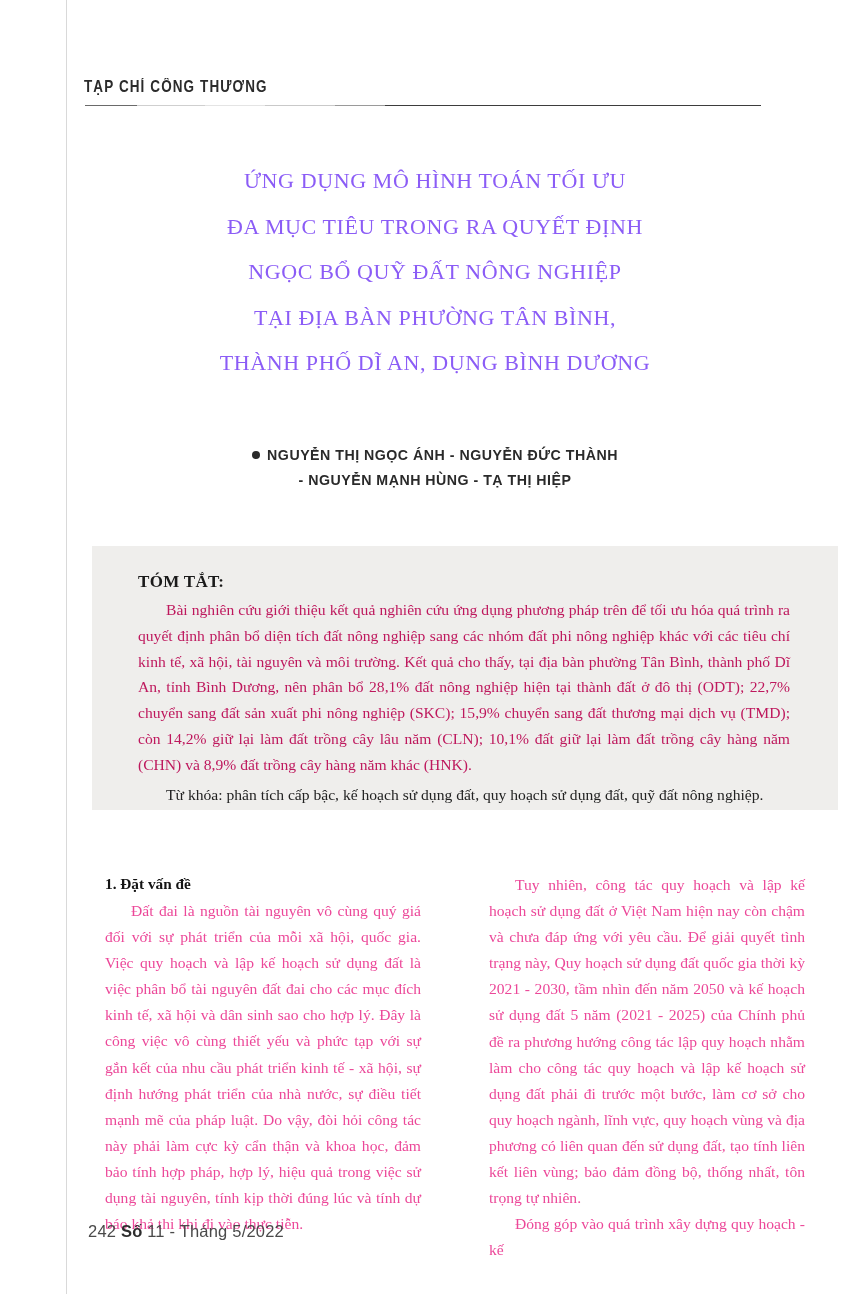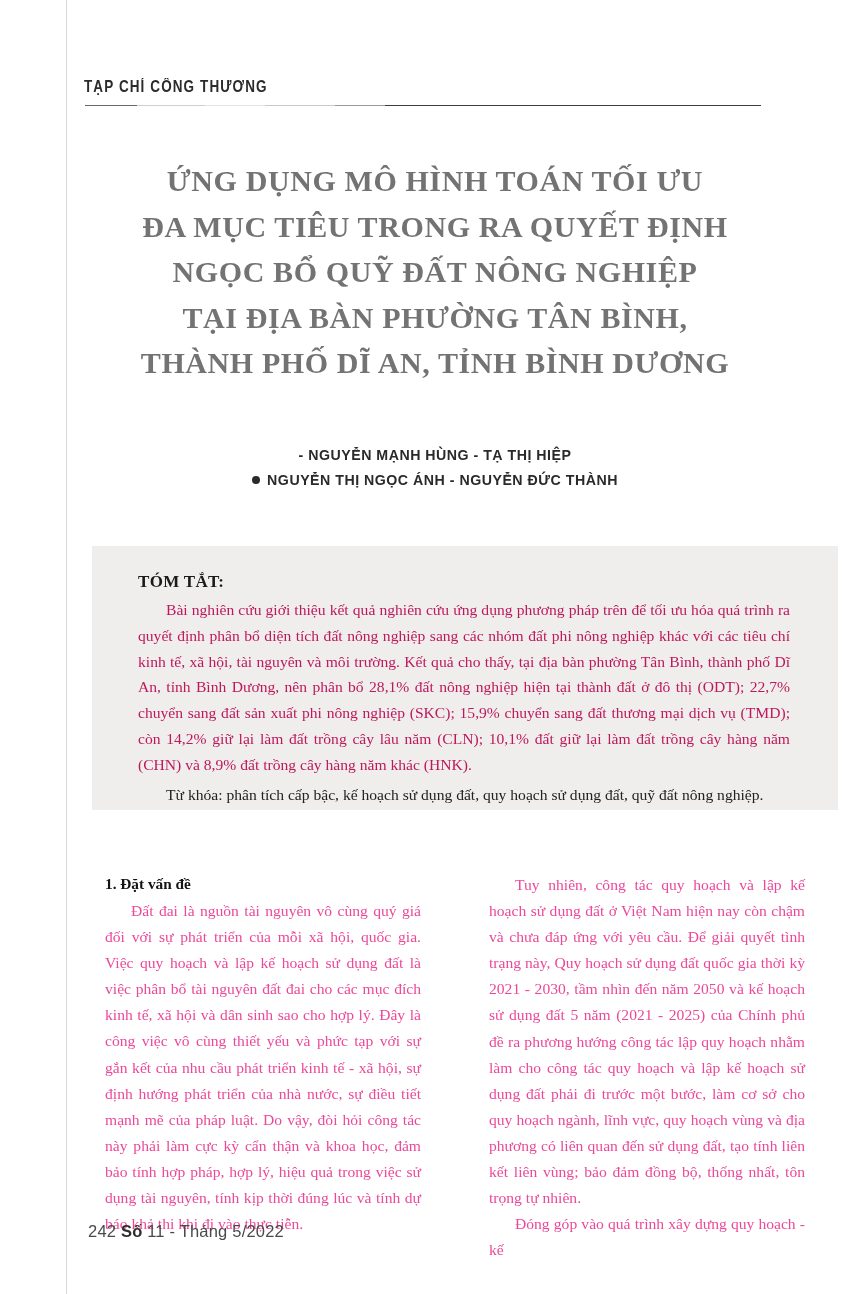--- a/index.html
+++ b/index.html
@@ -65,25 +65,25 @@
   
   .title-block {
     position: absolute;
     left: 70px;
     top: 158px;
     width: 730px;
     text-align: center;
   }
   .title-line {
     font-family: "Liberation Serif", serif;
-    font-weight: bold;
-    font-size: 30px;
+    font-weight: normal;
+    font-size: 22px;
     line-height: 45.5px;
     letter-spacing: 0.6px;
-    color: #737373;
+    color: #8b5cf6;
     white-space: nowrap;
   }
 
   
   .authors-block {
     position: absolute;
     left: 70px;
     top: 443px;
     width: 730px;
     text-align: center;
@@ -207,28 +207,28 @@
 <div class="running-head">
   <span class="running-head-text">TẠP CHÍ CÔNG THƯƠNG</span>
 </div>
 <div class="running-head-rule faded"></div>
 
 <div class="title-block">
   <div class="title-line">ỨNG DỤNG MÔ HÌNH TOÁN TỐI ƯU</div>
   <div class="title-line">ĐA MỤC TIÊU TRONG RA QUYẾT ĐỊNH</div>
   <div class="title-line">NGỌC BỔ QUỸ ĐẤT NÔNG NGHIỆP</div>
   <div class="title-line">TẠI ĐỊA BÀN PHƯỜNG TÂN BÌNH,</div>
-  <div class="title-line">THÀNH PHỐ DĨ AN, TỈNH BÌNH DƯƠNG</div>
+  <div class="title-line">THÀNH PHỐ DĨ AN, DỤNG BÌNH DƯƠNG</div>
 </div>
 
 <div class="authors-block">
-  <div class="author-line">- NGUYỄN MẠNH HÙNG - TẠ THỊ HIỆP</div>
   <div class="author-line">
     <span class="bullet-dot"></span><span>NGUYỄN THỊ NGỌC ÁNH - NGUYỄN ĐỨC THÀNH</span>
   </div>
+  <div class="author-line">- NGUYỄN MẠNH HÙNG - TẠ THỊ HIỆP</div>
 </div>
 
 <div class="abstract-box">
   <div class="abstract-inner">
     <div class="abstract-heading">TÓM TẮT:</div>
     <p class="abstract-para">Bài nghiên cứu giới thiệu kết quả nghiên cứu ứng dụng phương pháp trên để tối ưu hóa quá trình ra quyết định phân bổ diện tích đất nông nghiệp sang các nhóm đất phi nông nghiệp khác với các tiêu chí kinh tế, xã hội, tài nguyên và môi trường. Kết quả cho thấy, tại địa bàn phường Tân Bình, thành phố Dĩ An, tỉnh Bình Dương, nên phân bổ 28,1% đất nông nghiệp hiện tại thành đất ở đô thị (ODT); 22,7% chuyển sang đất sản xuất phi nông nghiệp (SKC); 15,9% chuyển sang đất thương mại dịch vụ (TMD); còn 14,2% giữ lại làm đất trồng cây lâu năm (CLN); 10,1% đất giữ lại làm đất trồng cây hàng năm (CHN) và 8,9% đất trồng cây hàng năm khác (HNK).</p>
     <p class="abstract-keywords">
       <span class="kw-label">Từ khóa:</span><span> phân tích cấp bậc, kế hoạch sử dụng đất, quy hoạch sử dụng đất, quỹ đất nông nghiệp.</span>
     </p>
   </div>

